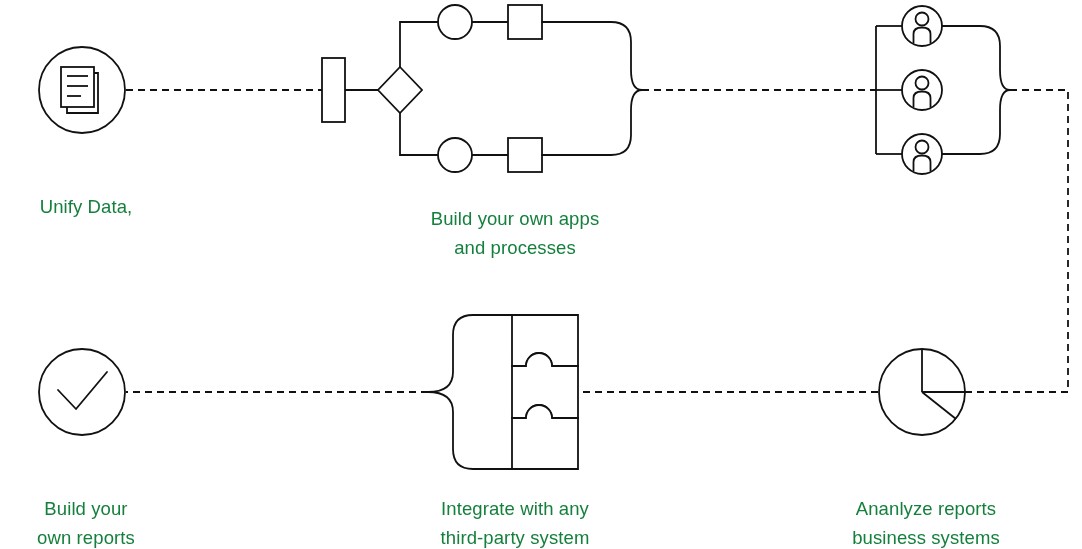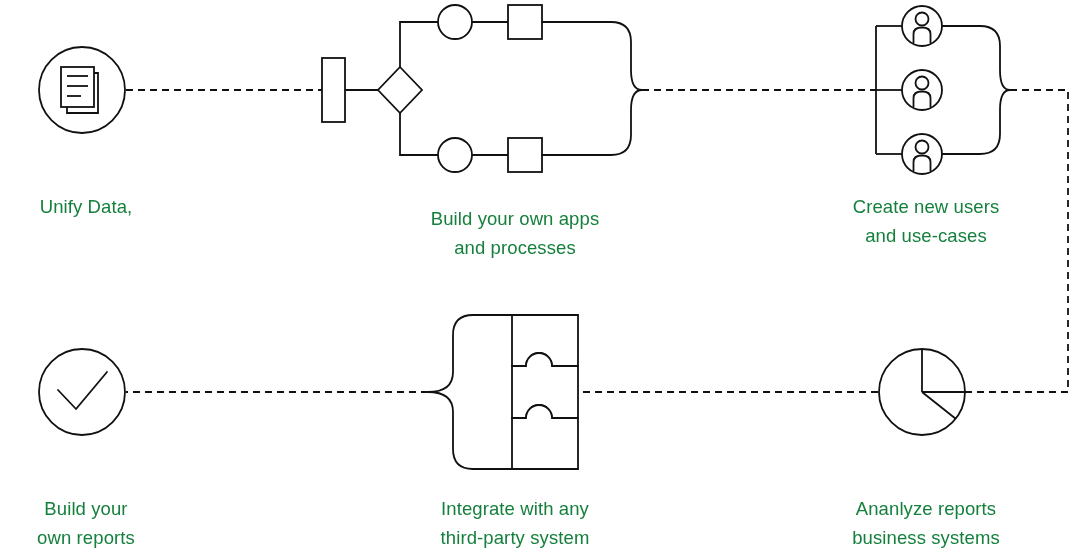--- a/index.html
+++ b/index.html
@@ -181,24 +181,20 @@
 
   <div class="label" id="label-unify-data">
     <span class="line">Unify Data,</span>
   </div>
 
   <div class="label" id="label-build-apps">
     <span class="line">Build your own apps</span>
     <span class="line">and processes</span>
   </div>
 
-  <div class="label" id="label-create-users">
-    <span class="line">Create new users</span>
-    <span class="line">and use-cases</span>
-  </div>
 
   <div class="label" id="label-build-reports">
     <span class="line">Build your</span>
     <span class="line">own reports</span>
   </div>
 
   <div class="label" id="label-integrate">
     <span class="line">Integrate with any</span>
     <span class="line">third-party system</span>
   </div>

